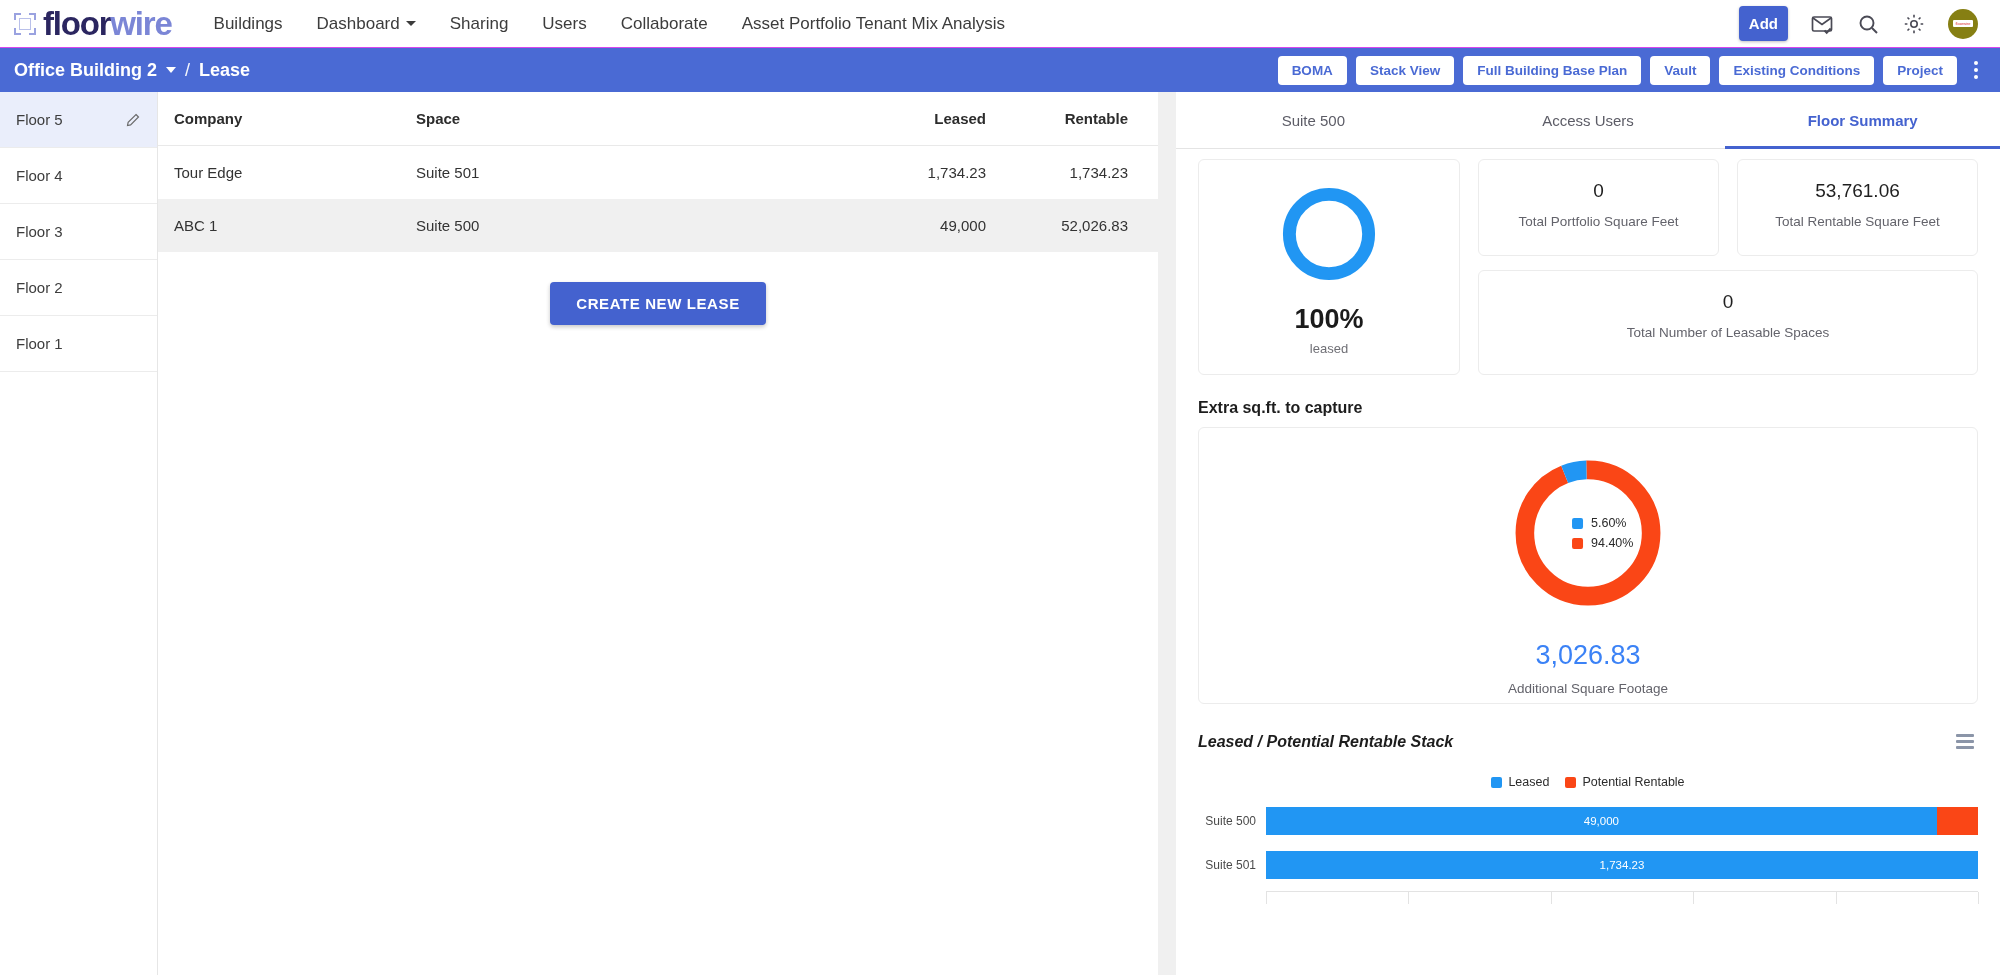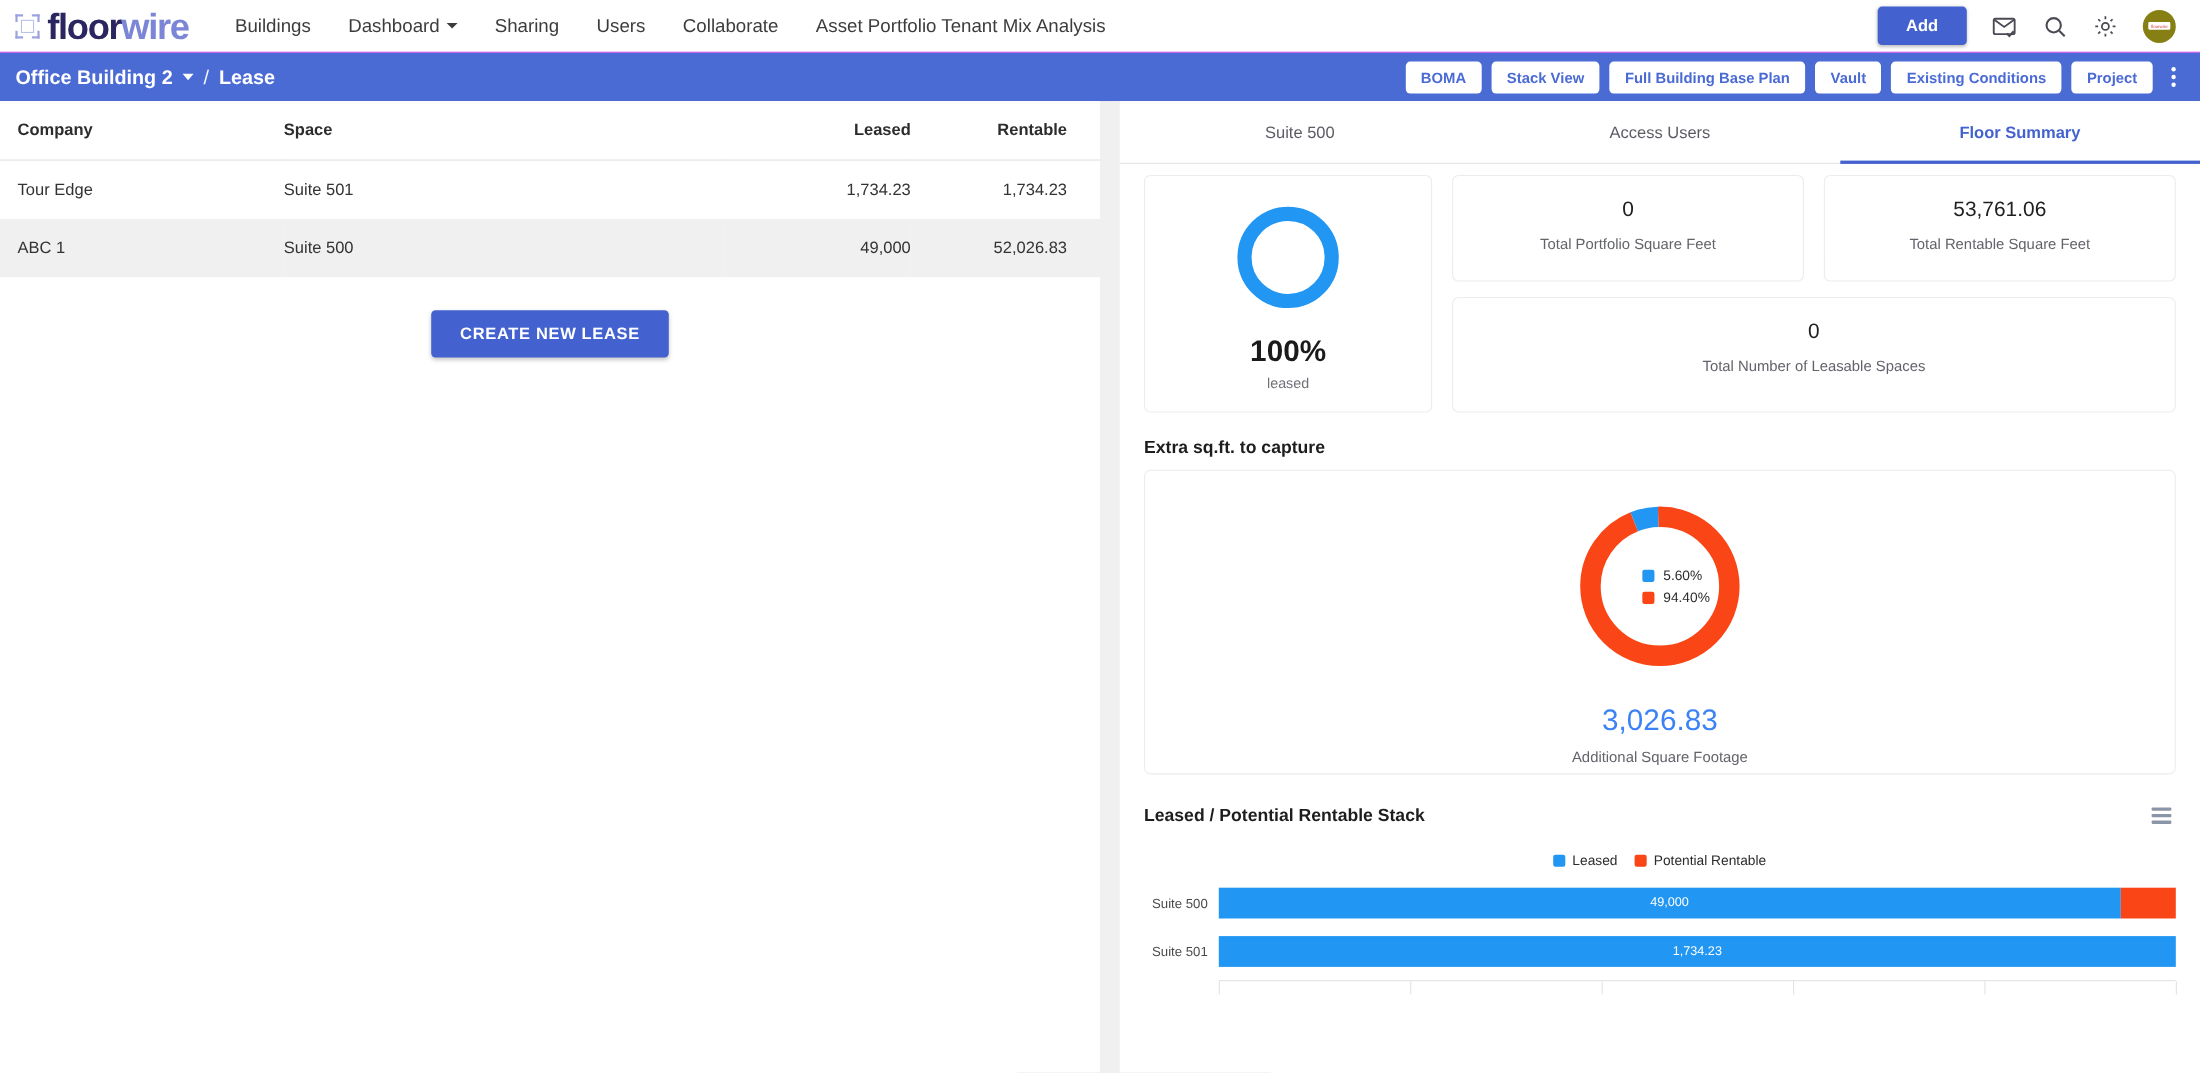--- a/index.html
+++ b/index.html
@@ -41,21 +41,21 @@
   .nav { display: flex; align-items: center; gap: 34px; }
   .nav-item {
     font-size: 17px; color: #3c3c3c; cursor: pointer;
     display: flex; align-items: center; gap: 6px; white-space: nowrap;
   }
   .caret { width: 0; height: 0; border-left:5px solid transparent; border-right:5px solid transparent; border-top:5px solid #3c3c3c; }
 
   .top-right { margin-left: auto; display: flex; align-items: center; gap: 22px; }
   .add-btn {
     background: #4462cf; color:#fff; font-size:15px; font-weight:700;
-    padding: 9px 26px; border-radius: 4px; border:none; cursor:pointer;
+    padding: 9px 10px; border-radius: 4px; border:none; cursor:pointer;
     box-shadow: 0 1px 3px rgba(0,0,0,.25);
   }
   .ticon { width: 24px; height: 24px; cursor: pointer; color:#4a4a55; }
   .avatar {
     width: 30px; height: 30px; border-radius: 50%;
     background: #867f13; cursor: pointer; overflow:hidden;
     display:flex; align-items:center; justify-content:center;
   }
   .avatar-chip { background:#fff; font-size:4px; color:#d33; padding:1px 2px; border-radius:1px; white-space:nowrap; }
 
@@ -140,21 +140,21 @@
   .donut-wrap { position:relative; width:170px; height:170px; }
   .donut-legend {
     position:absolute; left:50%; top:50%; transform:translate(-26%,-50%);
     display:flex; flex-direction:column; gap:6px;
   }
   .lg { display:flex; align-items:center; gap:8px; font-size:12.5px; color:#2a2a2a; }
   .sw { width:11px; height:11px; border-radius:2px; display:block; }
   .extra-val { font-size:27px; font-weight:400; color:#3b82f6; margin-top:22px; }
   .extra-lbl { font-size:13.5px; color:#63636b; margin-top:10px; }
 
-  .stackhdr { display:flex; align-items:center; margin: 26px 0 0; }
+  .stackhdr { display:flex; align-items:center; margin: 26px 0 0; font-style: italic; }
   .stacktitle { font-size:16px; font-weight:700; color:#1d1d1d; }
   .hamb { margin-left:auto; display:flex; flex-direction:column; gap:3px; cursor:pointer; padding:4px; }
   .hamb i { display:block; width:18px; height:3px; background:#8b95a8; border-radius:1px; }
 
   .chartlegend { display:flex; justify-content:center; gap:16px; margin-top: 22px; }
   .cl { display:flex; align-items:center; gap:6px; font-size:12.5px; color:#2c2c2c; }
 
   .barchart { margin-top: 14px; padding-left: 6px; }
   .barrow { display:flex; align-items:center; height: 36px; margin-bottom: 8px; }
   .barlabel { width: 62px; font-size:12px; color:#4a4a4a; text-align:right; padding-right:10px; flex:none; }
@@ -242,20 +242,40 @@
     <div class="kebab">
         <i></i>
         <i></i>
         <i></i>
       </div>
   </div>
 </div>
 
 <div class="body">
 
+  <div class="floors">
+    <div class="floor active">
+      <span class="fname">Floor 5</span>
+      <svg class="pencil" viewBox="0 0 24 24" fill="none" stroke="currentColor" stroke-width="1.8">
+        <path d="M16.5 3.8l3.7 3.7L8.4 19.3l-4.6.9.9-4.6z"></path>
+      </svg>
+    </div>
+    <div class="floor">
+        <span class="fname">Floor 4</span>
+      </div>
+    <div class="floor">
+        <span class="fname">Floor 3</span>
+      </div>
+    <div class="floor">
+        <span class="fname">Floor 2</span>
+      </div>
+    <div class="floor">
+        <span class="fname">Floor 1</span>
+      </div>
+  </div>
 
   <div class="tablepanel">
     <table>
       <thead>
         <tr>
           <th class="c-company">Company</th>
           <th class="c-space">Space</th>
           <th class="c-leased">Leased</th>
           <th class="c-rent">Rentable</th>
         </tr>

